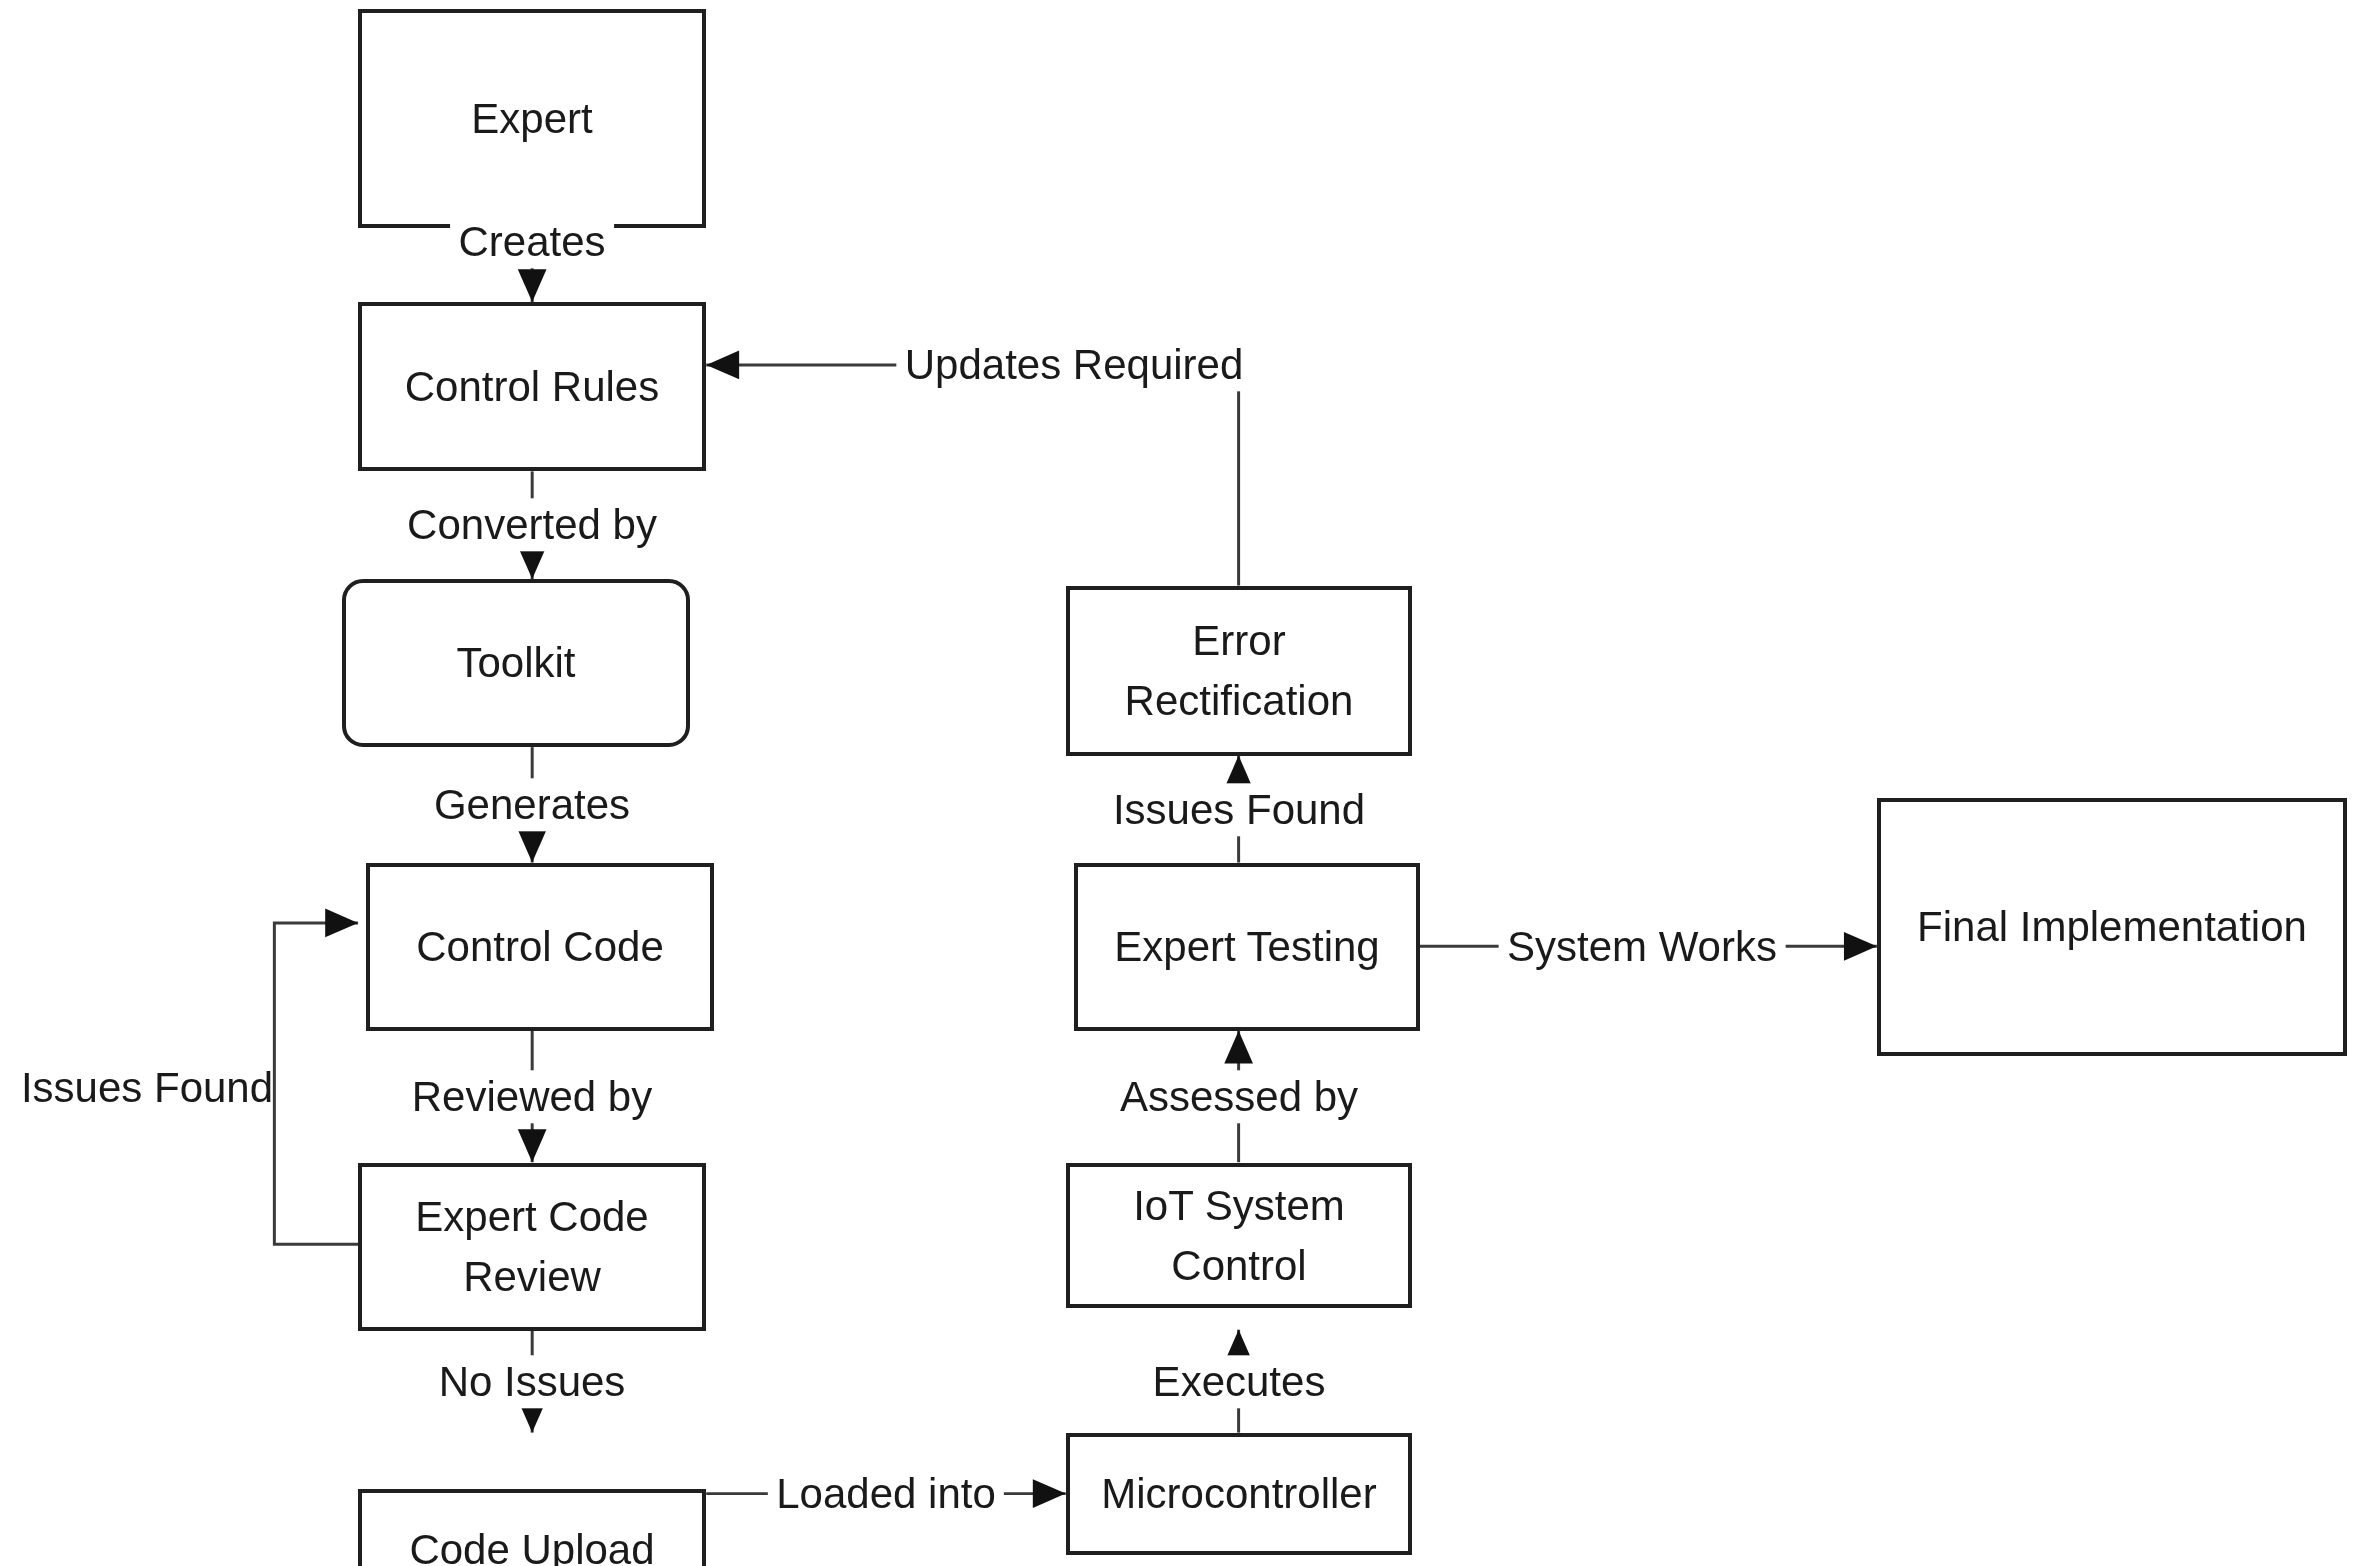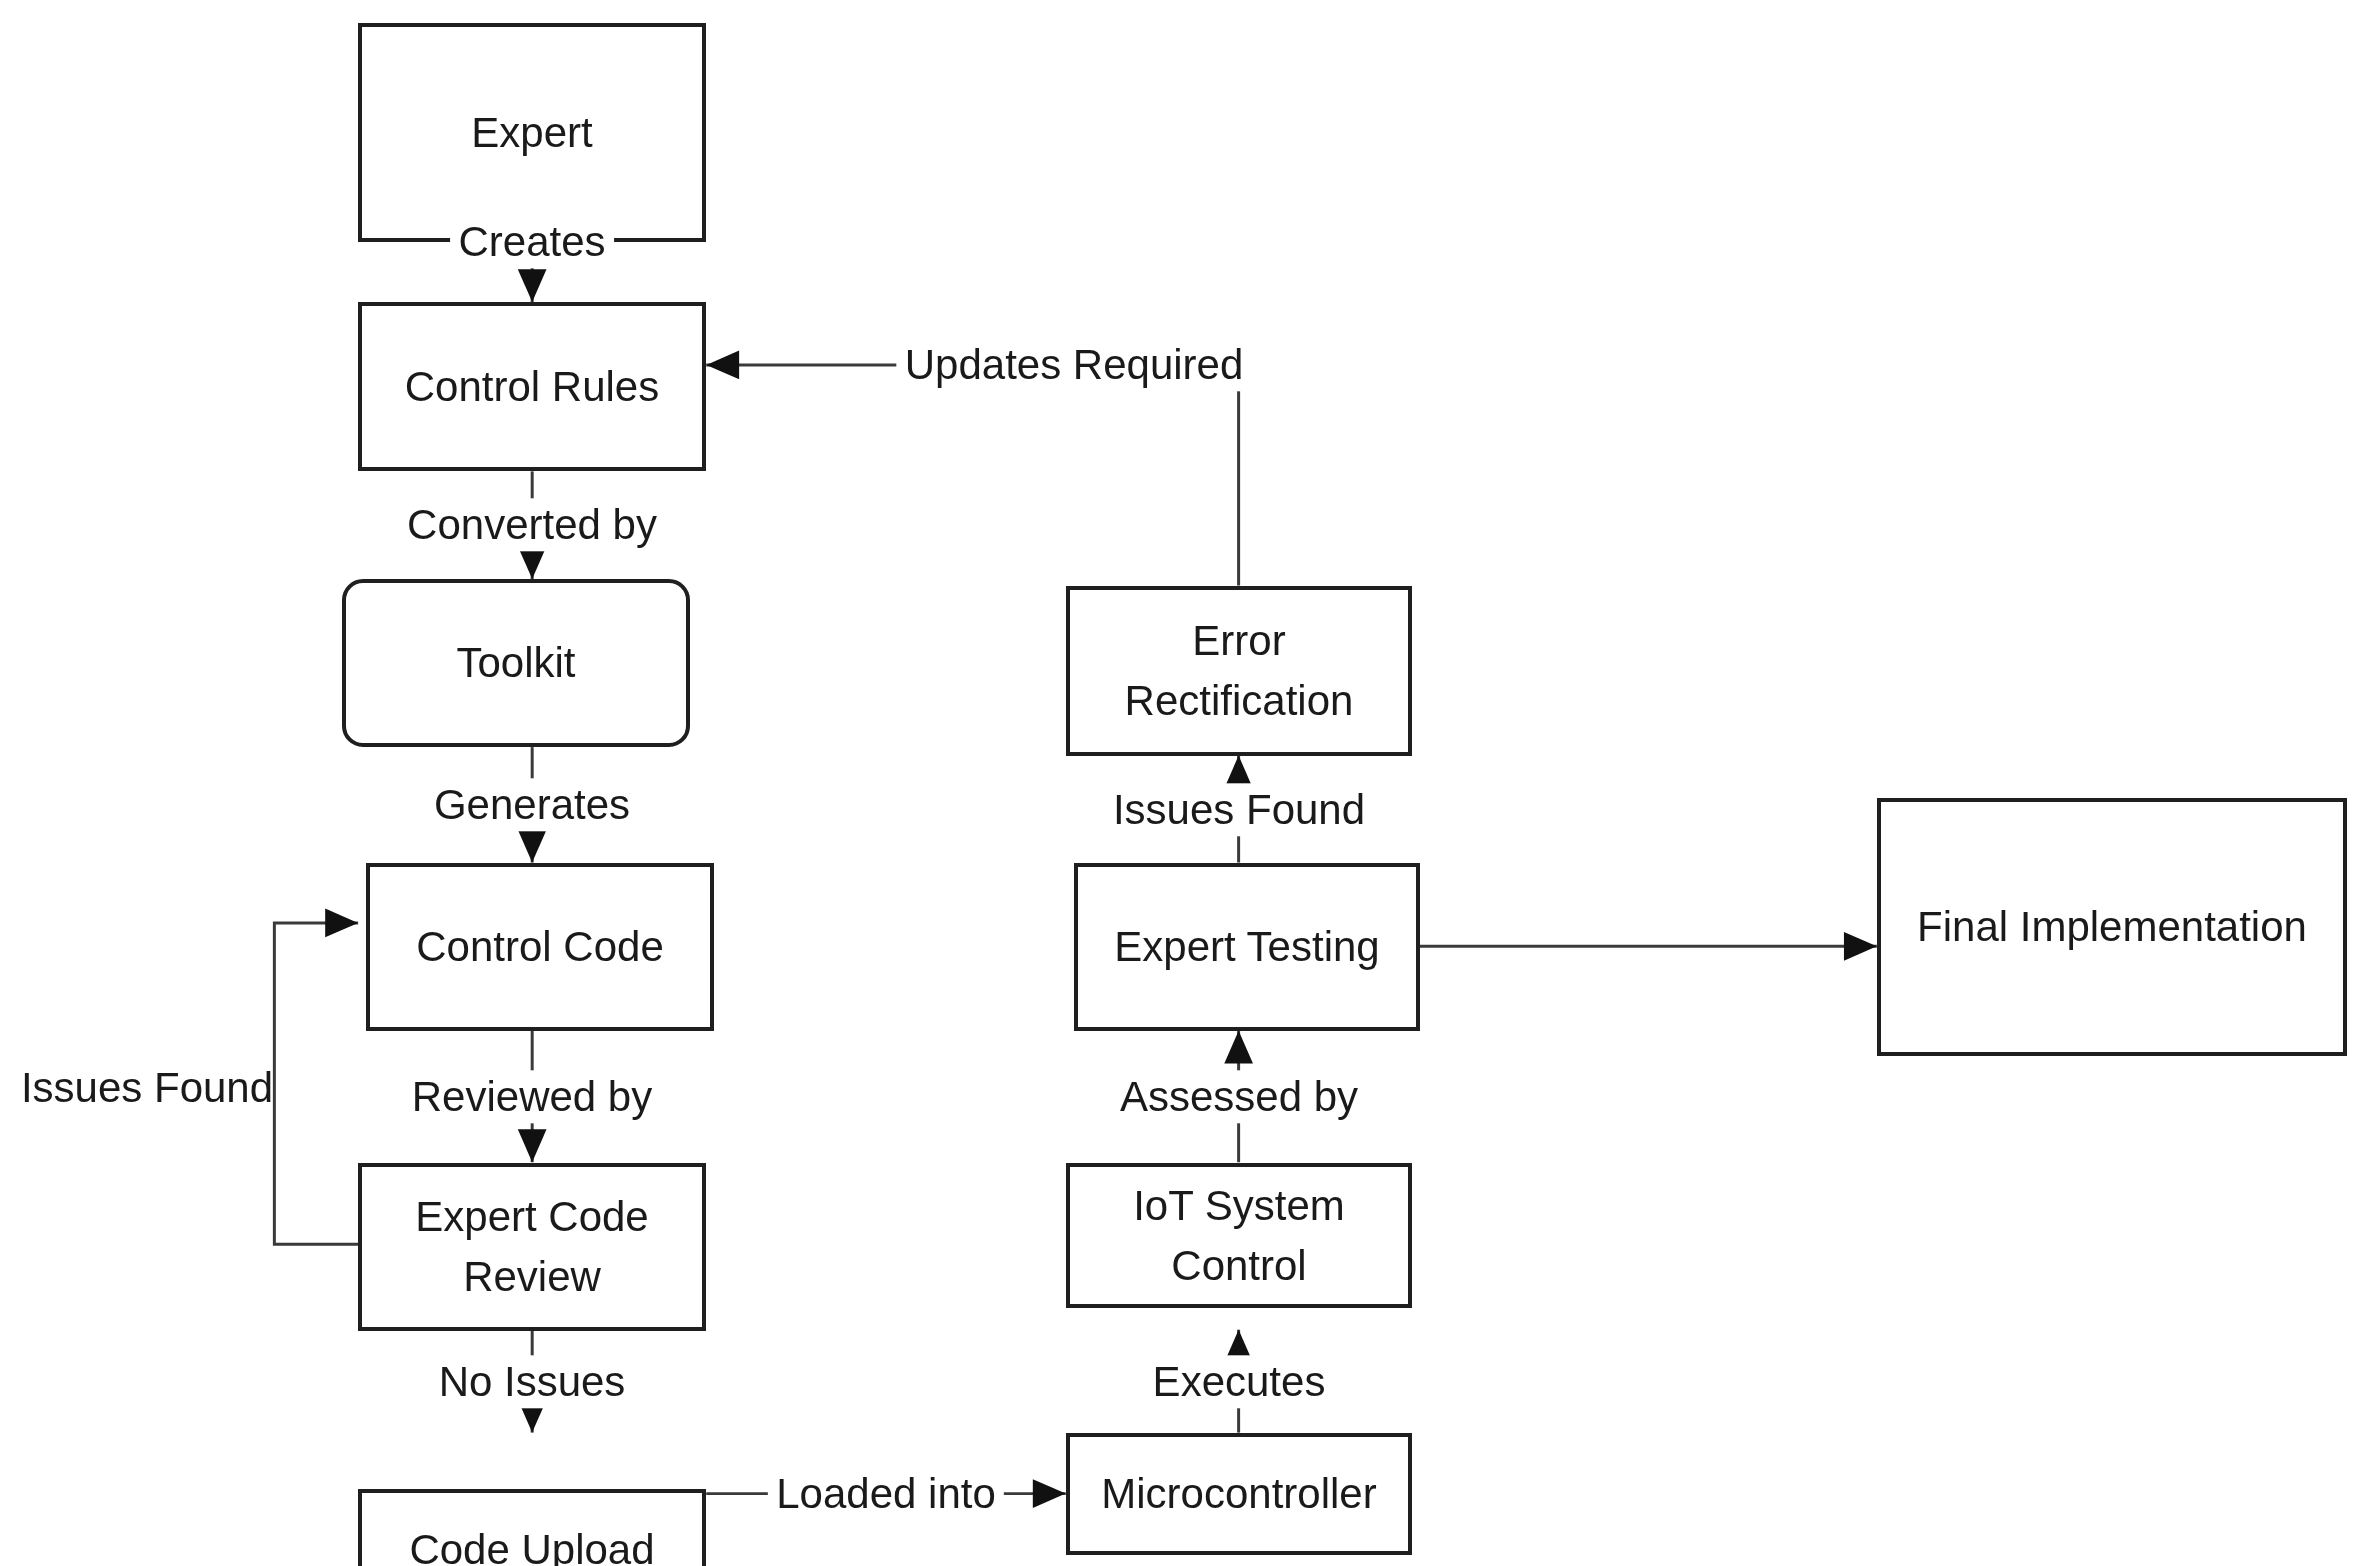--- a/index.html
+++ b/index.html
@@ -98,21 +98,21 @@
     <path class="conn" d="M2070 1442 V1263"></path>
     <polygon class="arrowhead" points="2046,1318 2094,1318 2070,1263"></polygon>
 
     <path class="conn" d="M2070 979 V610 H1180"></path>
     <polygon class="arrowhead" points="1235,586 1235,634 1180,610"></polygon>
 
     <path class="conn" d="M2349 1582 H3137"></path>
     <polygon class="arrowhead" points="3082,1558 3082,1606 3137,1582"></polygon>
   </svg>
 
-  <div class="node" style="left:358px; top:23px; width:348px; height:219px;">
+  <div class="node" style="left:358px; top:9px; width:348px; height:219px;">
     <span>Expert</span>
   </div>
 
   <div class="node" style="left:358px; top:302px; width:348px; height:169px;">
     <span>Control Rules</span>
   </div>
 
   <div class="node" style="left:342px; top:579px; width:348px; height:168px;border-radius:21px;">
     <span>Toolkit</span>
   </div>
@@ -167,15 +167,16 @@
   <div class="edge-label" style="left:886px; top:1494px;">Loaded into</div>
 
   <div class="edge-label" style="left:1239px; top:1382px;">Executes</div>
 
   <div class="edge-label" style="left:1239px; top:1097px;">Assessed by</div>
 
   <div class="edge-label" style="left:1239px; top:810px;">Issues Found</div>
 
   <div class="edge-label" style="left:1074px; top:365px;">Updates Required</div>
 
+  <div class="edge-label" style="left:1642px; top:947px;">System Works</div>
 
 </div>
 
 
 </body></html>

